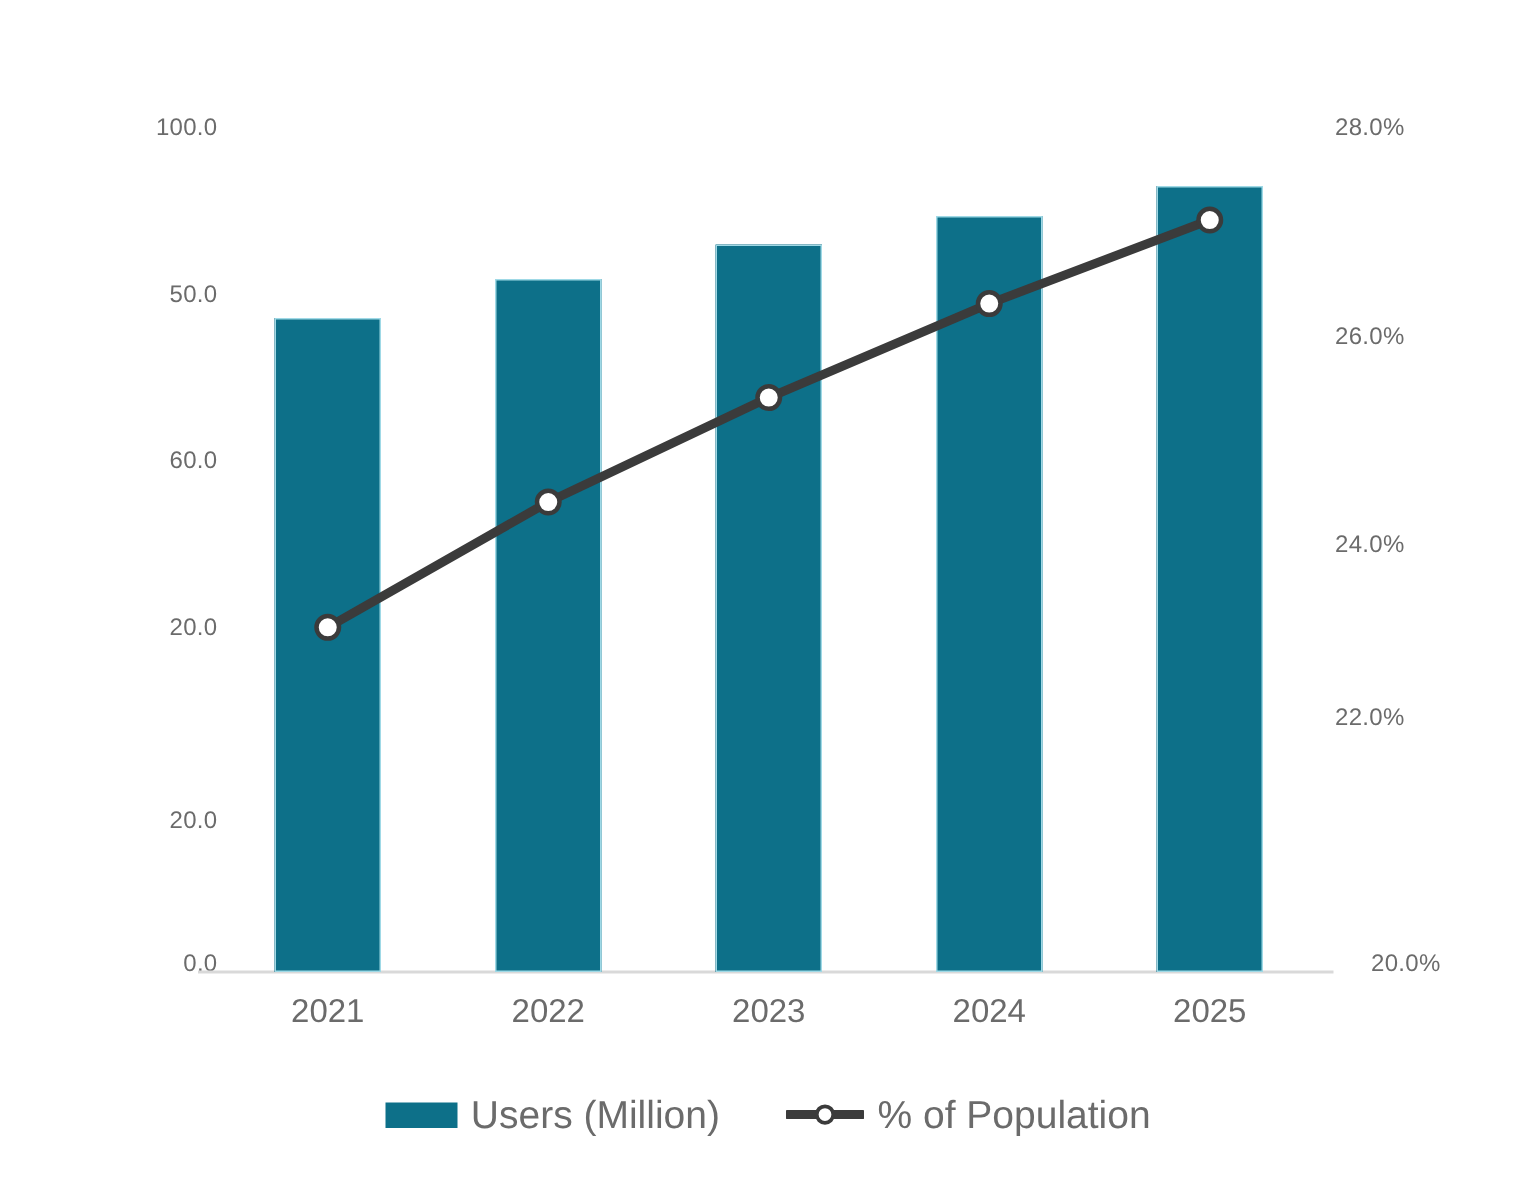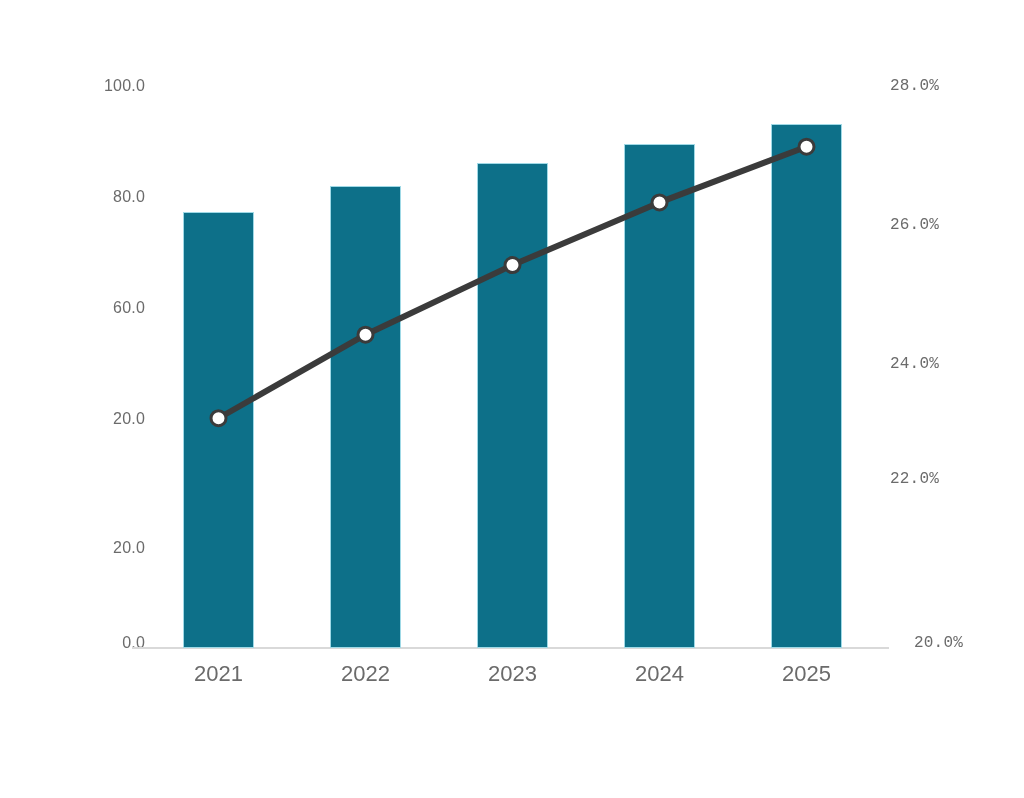--- a/index.html
+++ b/index.html
@@ -43,21 +43,20 @@
   .axis-right-col {
     position: absolute;
     left: 890px;
     top: 0;
     width: 134px;
     height: 798px;
   }
   .tick-right {
     left: 0;
     text-align: left;
-    font-family: Liberation Mono, monospace;
   }
   
   #plot-area {
     position: absolute;
     left: 145px;
     top: 91px;
     width: 735px;
     height: 557px;
   }
   .baseline {
@@ -129,21 +128,21 @@
     white-space: nowrap;
   }
 </style>
 </head>
 <body>
 
 <div id="chart-root">
 
   <div class="axis-left-col">
     <div class="tick-label tick-left" style="top:78px;">100.0</div>
-    <div class="tick-label tick-left" style="top:189px;">80.0</div>
+    <div class="tick-label tick-left" style="top:189px;">50.0</div>
     <div class="tick-label tick-left" style="top:300px;">60.0</div>
     <div class="tick-label tick-left" style="top:411px;">20.0</div>
     <div class="tick-label tick-left" style="top:540px;">20.0</div>
     <div class="tick-label tick-left" style="top:635px;">0.0</div>
   </div>
 
   <div class="axis-right-col">
     <div class="tick-label tick-right" style="top:78px;">28.0%</div>
     <div class="tick-label tick-right" style="top:217px;">26.0%</div>
     <div class="tick-label tick-right" style="top:356px;">24.0%</div>
@@ -174,14 +173,29 @@
   </div>
 
   <div id="cat-labels">
       <div class="cat-label" style="left: 148.5px;">2021</div>
       <div class="cat-label" style="left: 295.5px;">2022</div>
       <div class="cat-label" style="left: 442.5px;">2023</div>
       <div class="cat-label" style="left: 589.5px;">2024</div>
       <div class="cat-label" style="left: 736.5px;">2025</div>
     </div>
 
+  <div id="legend">
+    <div class="legend-item">
+      <span class="legend-swatch-bar" style="background: rgb(13, 112, 137);"></span>
+      <span class="legend-text">Users (Million)</span>
+    </div>
+    <div class="legend-item">
+      <span class="legend-swatch-line">
+        <svg width="52" height="18" viewBox="0 0 52 18" aria-hidden="true">
+          <line x1="1" y1="9" x2="51" y2="9" stroke="#3b3b3b" stroke-width="6" stroke-linecap="round"></line>
+          <circle cx="26" cy="9" r="5.5" fill="#ffffff" stroke="#3b3b3b" stroke-width="2.5"></circle>
+        </svg>
+      </span>
+      <span class="legend-text">% of Population</span>
+    </div>
+  </div>
 
 </div>
 
 </body></html>

